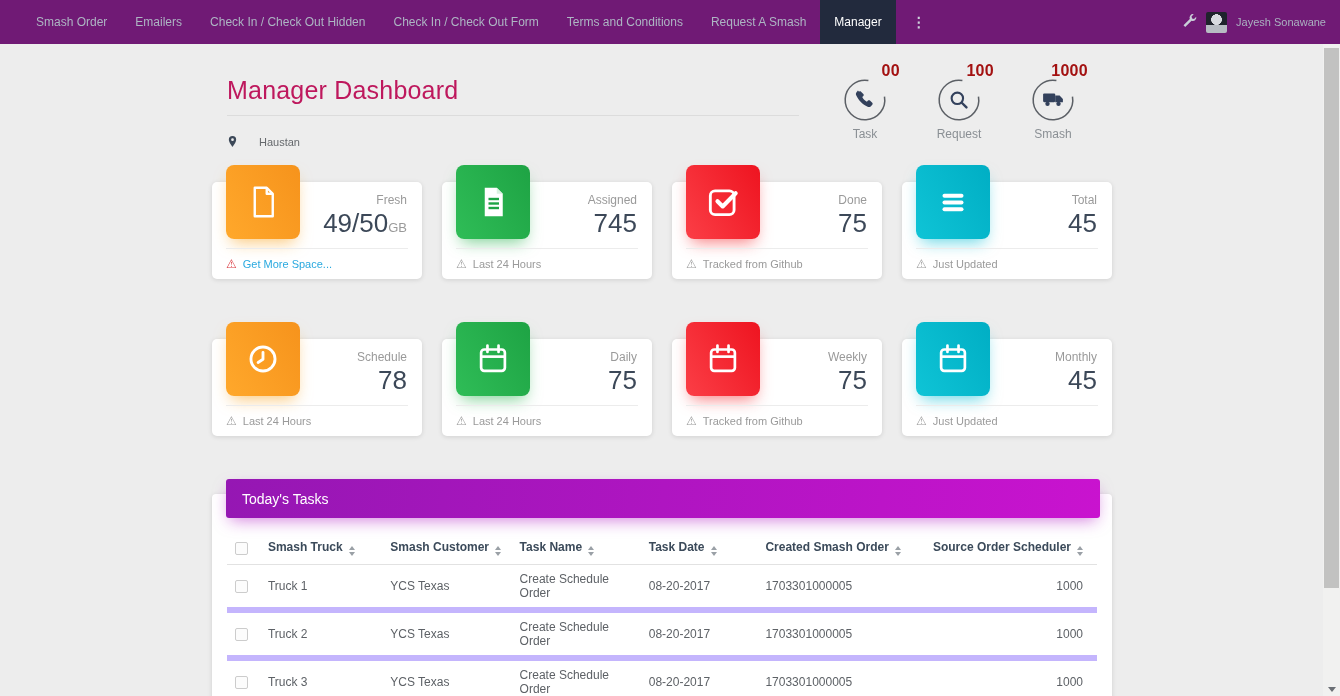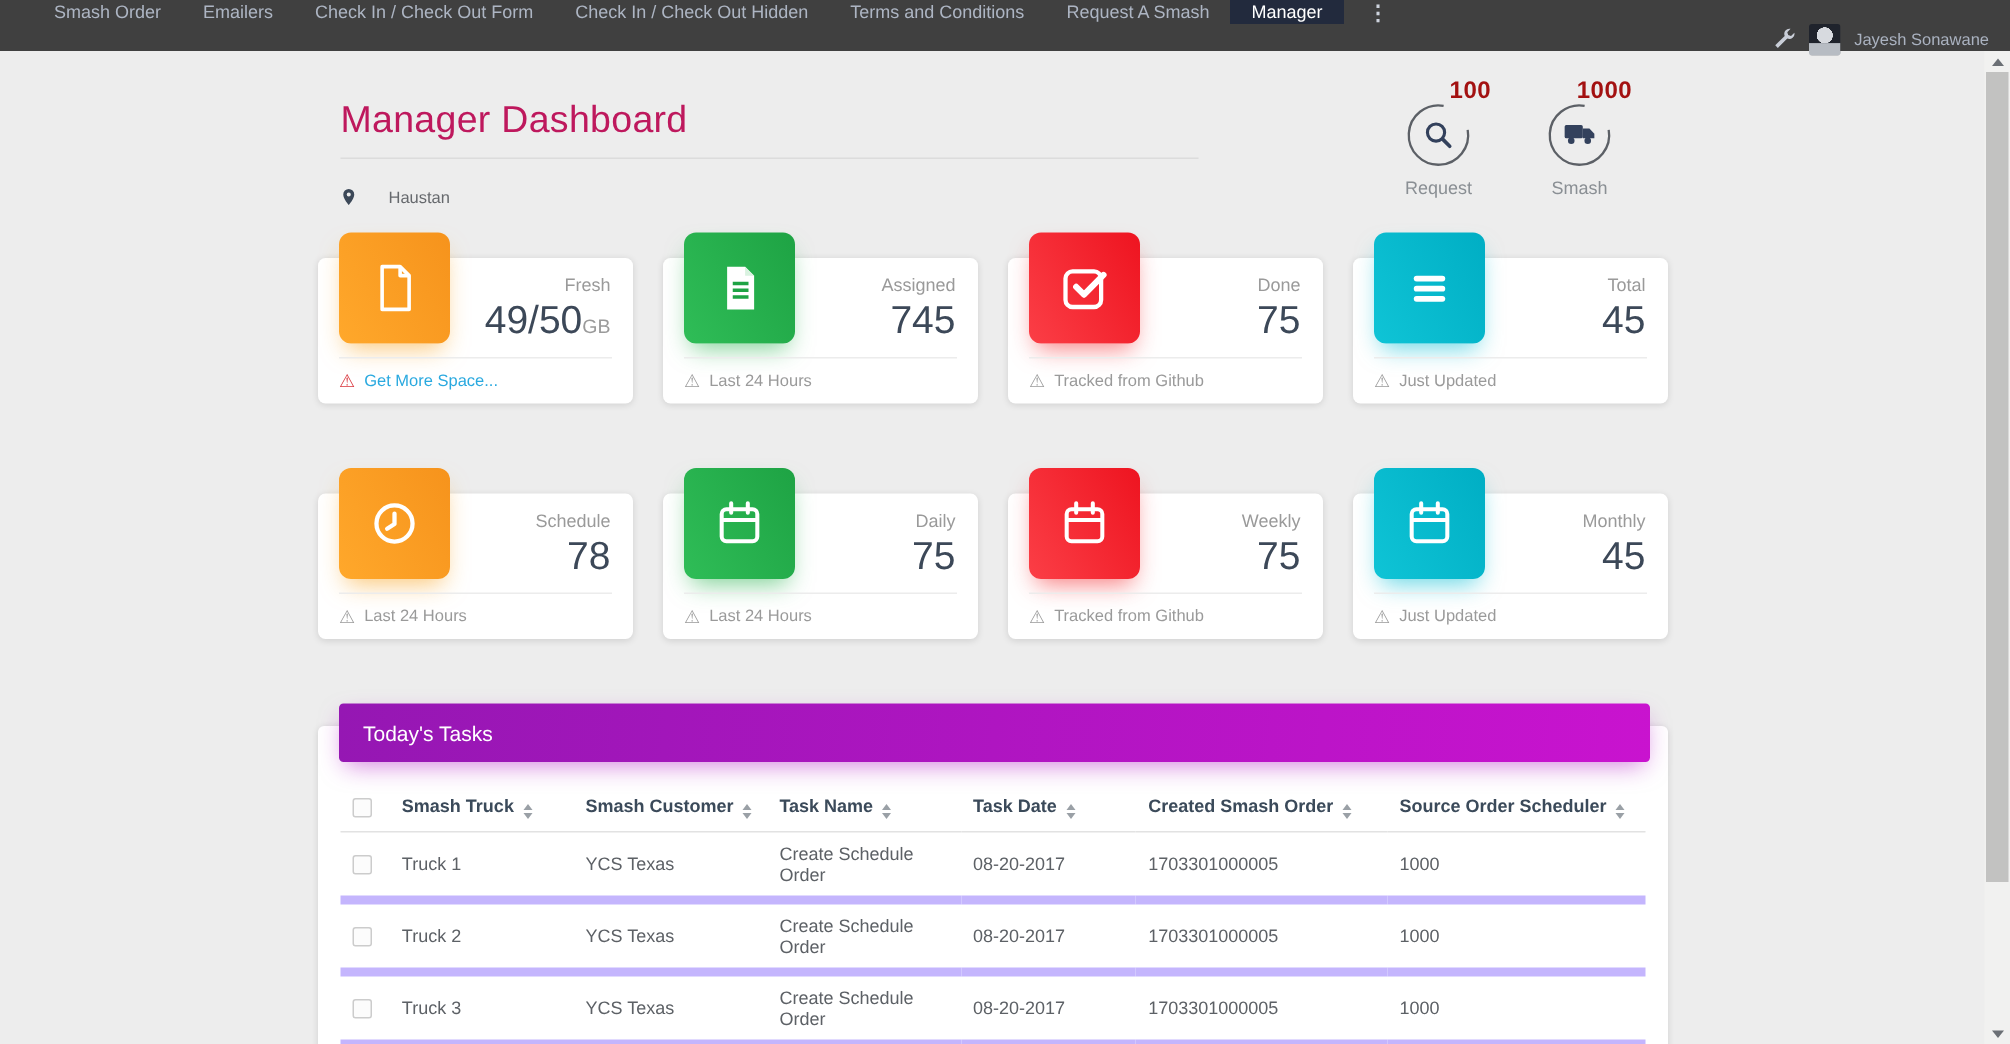--- a/index.html
+++ b/index.html
@@ -5,22 +5,22 @@
   * { box-sizing: border-box; margin: 0; padding: 0; }
   html,body { width:1340px; height:696px; overflow:hidden; }
   body {
     font-family: "Liberation Sans", sans-serif;
     background:#ededed;
     position:relative;
   }
 
   
   .navbar {
-    height:34px; background:#404040; display:flex; align-items:stretch;
-    color:#adb5c3; font-size:12px; position:relative; z-index:5;flex-direction:column;
+    height:44px; background:#701a75; display:flex; align-items:stretch;
+    color:#adb5c3; font-size:12px; position:relative; z-index:5;
   }
   .nav-items { display:flex; margin-left:22px; }
   .nav-item { padding:0 14px; display:flex; align-items:center; cursor:pointer; white-space:nowrap; }
   .nav-item.active { background:#222a3d; color:#fff; }
   .nav-kebab { padding:0 16px; display:flex; align-items:center; font-size:14px; color:#cdd3dd; font-weight:bold; }
   .nav-right { margin-left:auto; display:flex; align-items:center; gap:9px; padding-right:14px; }
   .avatar {
     width:21px; height:21px; border-radius:2px;
     background:
       radial-gradient(circle at 50% 36%, #d7dadf 0 31%, rgba(0,0,0,0) 32%),
@@ -91,39 +91,39 @@
     background:linear-gradient(95deg,#9517b3,#c913cf);
     box-shadow:0 6px 16px -4px rgba(175,20,195,.55);
     display:flex; align-items:center; padding-left:16px; color:#fff; font-size:14px;
   }
   table.tasks { width:100%; border-collapse:collapse; font-size:12px; color:#5d6166; }
   table.tasks th {
     text-align:left; font-weight:bold; color:#3b4a5a; padding:8px 8px;
     border-bottom:1px solid #e2e2e2; white-space:nowrap;
   }
   table.tasks td { padding:7px 8px; border-bottom:6px solid #c4b5fd; }
-  table.tasks th:last-child, table.tasks td:last-child { padding-right:14px; }
+  table.tasks th:last-child, table.tasks td:last-child { text-align:right; padding-right:14px; }
   .cb {
     width:13px; height:13px; border:1px solid #ccc; border-radius:2px;
     background:#fcfcfc; display:inline-block; vertical-align:middle; cursor:pointer;
   }
   .sort { display:inline-flex; flex-direction:column; gap:2px; margin-left:6px; vertical-align:1px; }
   .sort i { display:block; width:0; height:0; border-left:3.5px solid transparent; border-right:3.5px solid transparent; }
   .sort .up { border-bottom:4px solid #9aa0a6; }
   .sort .down { border-top:4px solid #9aa0a6; }
 </style>
 </head>
 <body>
 
 <div class="navbar">
   <div class="nav-items">
     <div class="nav-item">Smash Order</div>
     <div class="nav-item">Emailers</div>
+    <div class="nav-item">Check In / Check Out Hidden</div>
     <div class="nav-item">Check In / Check Out Form</div>
-    <div class="nav-item">Check In / Check Out Hidden</div>
     <div class="nav-item">Terms and Conditions</div>
     <div class="nav-item">Request A Smash</div>
     <div class="nav-item active">Manager</div>
     <div class="nav-kebab">⋮</div>
   </div>
   <div class="nav-right">
     <span>
       <svg width="15" height="15" viewBox="0 0 20 20">
           <path d="M15.6 1.6a4.6 4.6 0 0 0-5.2 6.3L2 16.3 4.3 18.6l8.4-8.4a4.6 4.6 0 0 0 6.3-5.2l-3 3-2.5-.8-.8-2.5 2.9-3.1z" fill="#c9ced8"></path>
         </svg>
@@ -151,20 +151,30 @@
       <div class="title-divider"></div>
       <div class="location">
         <svg width="11" height="13" viewBox="0 0 24 26">
             <path d="M12 1a8 8 0 0 0-8 8c0 6 8 15.5 8 15.5S20 15 20 9a8 8 0 0 0-8-8zm0 11a3 3 0 1 1 0-6 3 3 0 0 1 0 6z" fill="#3c4858"></path>
           </svg>
         <span>Haustan</span>
       </div>
     </div>
 
     <div class="counters">
+      <div class="counter">
+        <span class="counter-count">00</span>
+        <svg class="counter-circle" width="44" height="44" viewBox="0 0 40 40">
+          <path d="M23.1 2.3 A18 18 0 1 0 37.7 16.9" fill="none" stroke="#5c6066" stroke-width="1.4"></path>
+          <g>
+              <path d="M14.6 12.4c.5-.5 1.3-.5 1.8 0l2.1 2.1c.5.5.5 1.3 0 1.8l-1 1c.9 1.8 2.4 3.3 4.2 4.2l1-1c.5-.5 1.3-.5 1.8 0l2.1 2.1c.5.5.5 1.3 0 1.8l-1.2 1.2c-.8.8-2 1-3 .5-2.3-1-4.4-2.4-6.2-4.2-1.8-1.8-3.2-3.9-4.2-6.2-.5-1-.3-2.2.5-3l1.1-1.3z" fill="#33415c"></path>
+            </g>
+        </svg>
+        <div class="counter-label">Task</div>
+      </div>
       <div class="counter">
         <span class="counter-count">100</span>
         <svg class="counter-circle" width="44" height="44" viewBox="0 0 40 40">
           <path d="M23.1 2.3 A18 18 0 1 0 37.7 16.9" fill="none" stroke="#5c6066" stroke-width="1.4"></path>
           <g>
               <circle cx="18.5" cy="18.5" r="5.2" fill="none" stroke="#33415c" stroke-width="1.9"></circle>
               <line x1="22.5" y1="22.5" x2="26.8" y2="26.8" stroke="#33415c" stroke-width="2.2" stroke-linecap="round"></line>
             </g>
         </svg>
         <div class="counter-label">Request</div>

